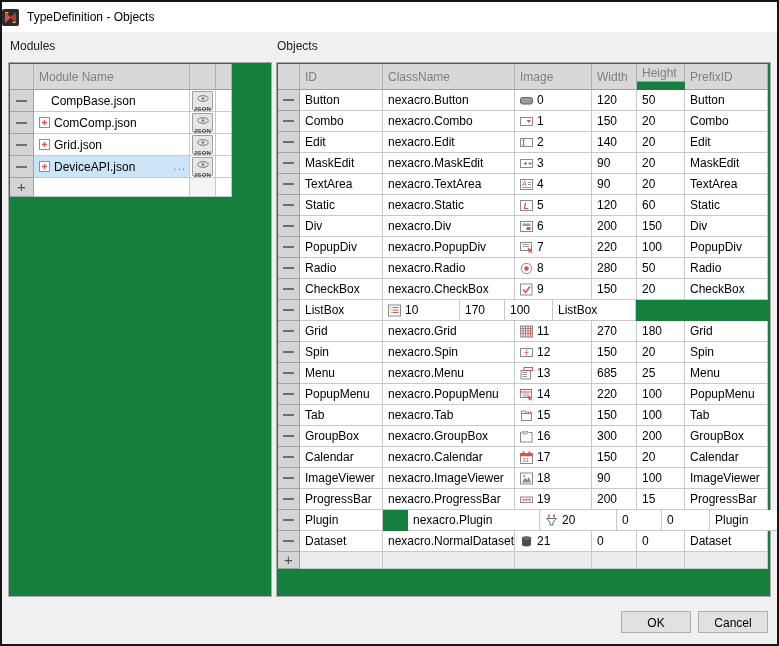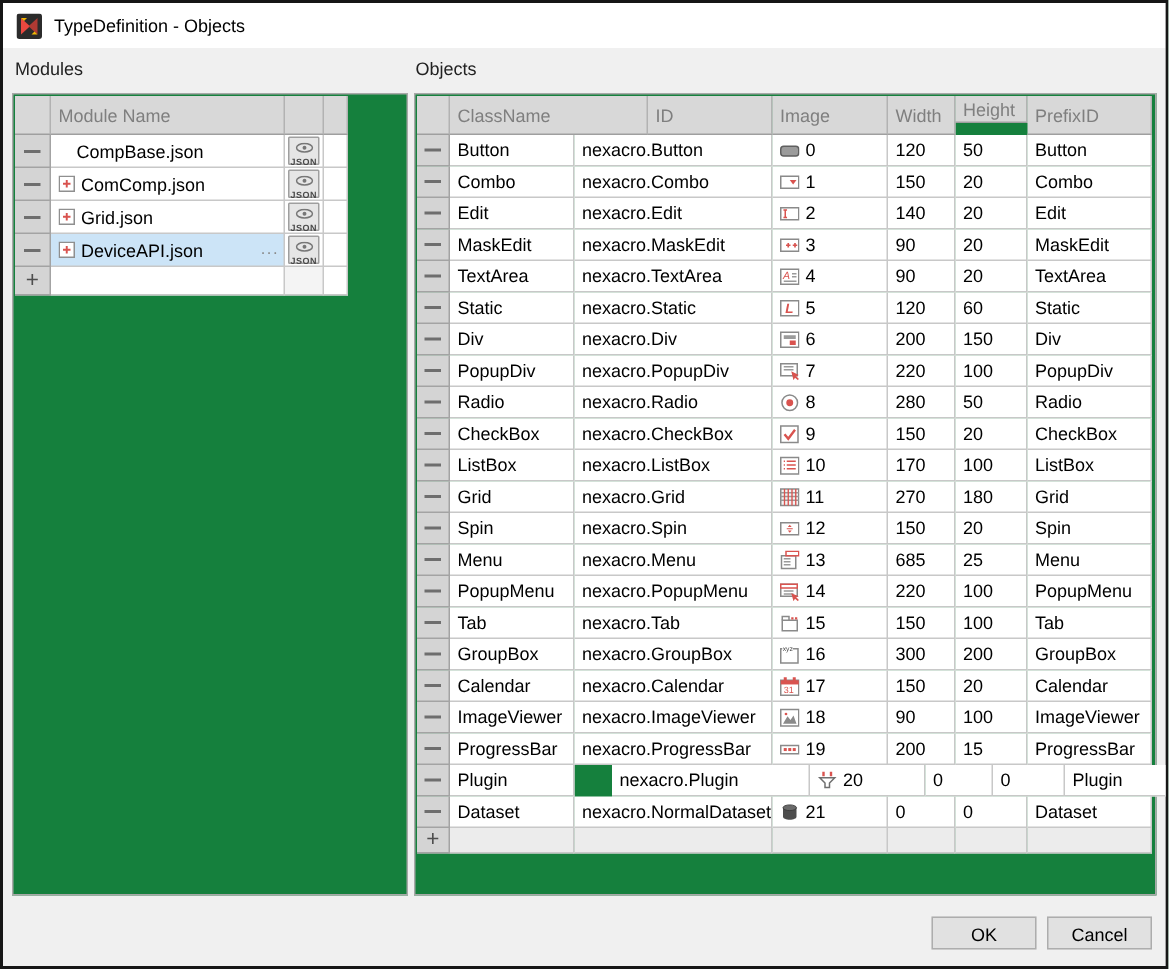--- a/index.html
+++ b/index.html
@@ -1,18 +1,18 @@
 <!DOCTYPE html>
 <html><head>
 <meta charset="utf-8">
 <style>
   html,body{margin:0;padding:0;background:#f5f5f5;}
   *{box-sizing:border-box;font-family:"Liberation Sans",sans-serif;}
   .window{position:relative;width:779px;height:646px;background:#fff;border:2px solid #161616;overflow:hidden;}
-  .titlebar{position:absolute;top:0;left:0;right:0;height:30px;background:#ffffff;display:flex;align-items:center;padding-left:9px;}
+  .titlebar{position:absolute;top:0;left:0;right:0;height:30px;background:#ffffff;display:flex;align-items:center;padding-left:0;}
   .app-icon{width:17px;height:17px;margin-right:8px;flex:0 0 auto;}
   .title-text{font-size:12px;color:#000;}
   .body{position:absolute;top:30px;left:0;right:0;bottom:0;background:#f0f0f0;}
   .section-label{position:absolute;font-size:12px;color:#222;}
   .panel{position:absolute;background:#15803d;border:1px solid #a8a8a8;}
   .grid-table{position:absolute;left:1px;top:1px;}
   .g-row{display:flex;}
   .g-cell{border-right:1px solid #c8c8c8;border-bottom:1px solid #c8c8c8;display:flex;align-items:center;overflow:hidden;font-size:12px;color:#000;background:#fff;padding-left:5px;}
   .hdr{background:#d8d8d8;border-right:1px solid #b2b2b2;border-bottom:1px solid #9f9f9f;color:#7f7f7f;}
   .rowhdr{background:#d4d4d4;border-right:1px solid #a3a3a3;border-bottom:1px solid #a3a3a3;justify-content:center;padding-left:0;cursor:pointer;}
@@ -156,22 +156,22 @@
               <div class="g-cell" style="width:16px;height:19px;"></div>
             </div>
           </div>
       </div>
     </div>
 
     <div class="panel" style="left:274px;top:30px;width:495px;height:535px;">
       <div class="grid-table">
         <div class="g-row">
           <div class="g-cell hdr" style="width:22px;height:26px;"></div>
+          <div class="g-cell hdr" style="width:83px;height:26px;">ID</div>
           <div class="g-cell hdr" style="width:132px;height:26px;">ClassName</div>
-          <div class="g-cell hdr" style="width:83px;height:26px;">ID</div>
           <div class="g-cell hdr" style="width:77px;height:26px;">Image</div>
           <div class="g-cell hdr" style="width:45px;height:26px;">Width</div>
           <div class="g-cell hdr" style="width:48px;height:18px;">Height</div>
           <div class="g-cell hdr" style="width:83px;height:26px;">PrefixID</div>
         </div>
         <div id="objects-tbody">
             <div class="g-row">
               <div class="g-cell rowhdr" style="width:22px;height:21px;">
                 <div class="dash"></div>
               </div>
@@ -361,21 +361,20 @@
               </div>
               <div class="g-cell" style="width:45px;height:21px;">150</div>
               <div class="g-cell" style="width:48px;height:21px;">20</div>
               <div class="g-cell" style="width:83px;height:21px;">CheckBox</div>
             </div>
             <div class="g-row">
               <div class="g-cell rowhdr" style="width:22px;height:21px;">
                 <div class="dash"></div>
               </div>
               <div class="g-cell" style="width:83px;height:21px;">ListBox</div>
-              <div class="g-cell" style="width:132px;height:21px;">nexacro.ListBox</div>
               <div class="g-cell" style="width:77px;height:21px;">
                 <div class="obj-icon">
                   <svg width="13" height="13">
                     <rect x="0.5" y="1" width="12" height="11" fill="#fff" stroke="#8a8a8a"></rect>
                     <path d="M4.5 3.5 H10.5 M4.5 6 H10.5 M4.5 8.5 H10.5" stroke="#d9534f" stroke-width="1"></path>
                     <path d="M2.5 3.5 H3.3 M2.5 6 H3.3 M2.5 8.5 H3.3" stroke="#d9534f" stroke-width="1"></path>
                   </svg>
                 </div>
                 <div class="img-num">10</div>
               </div>

